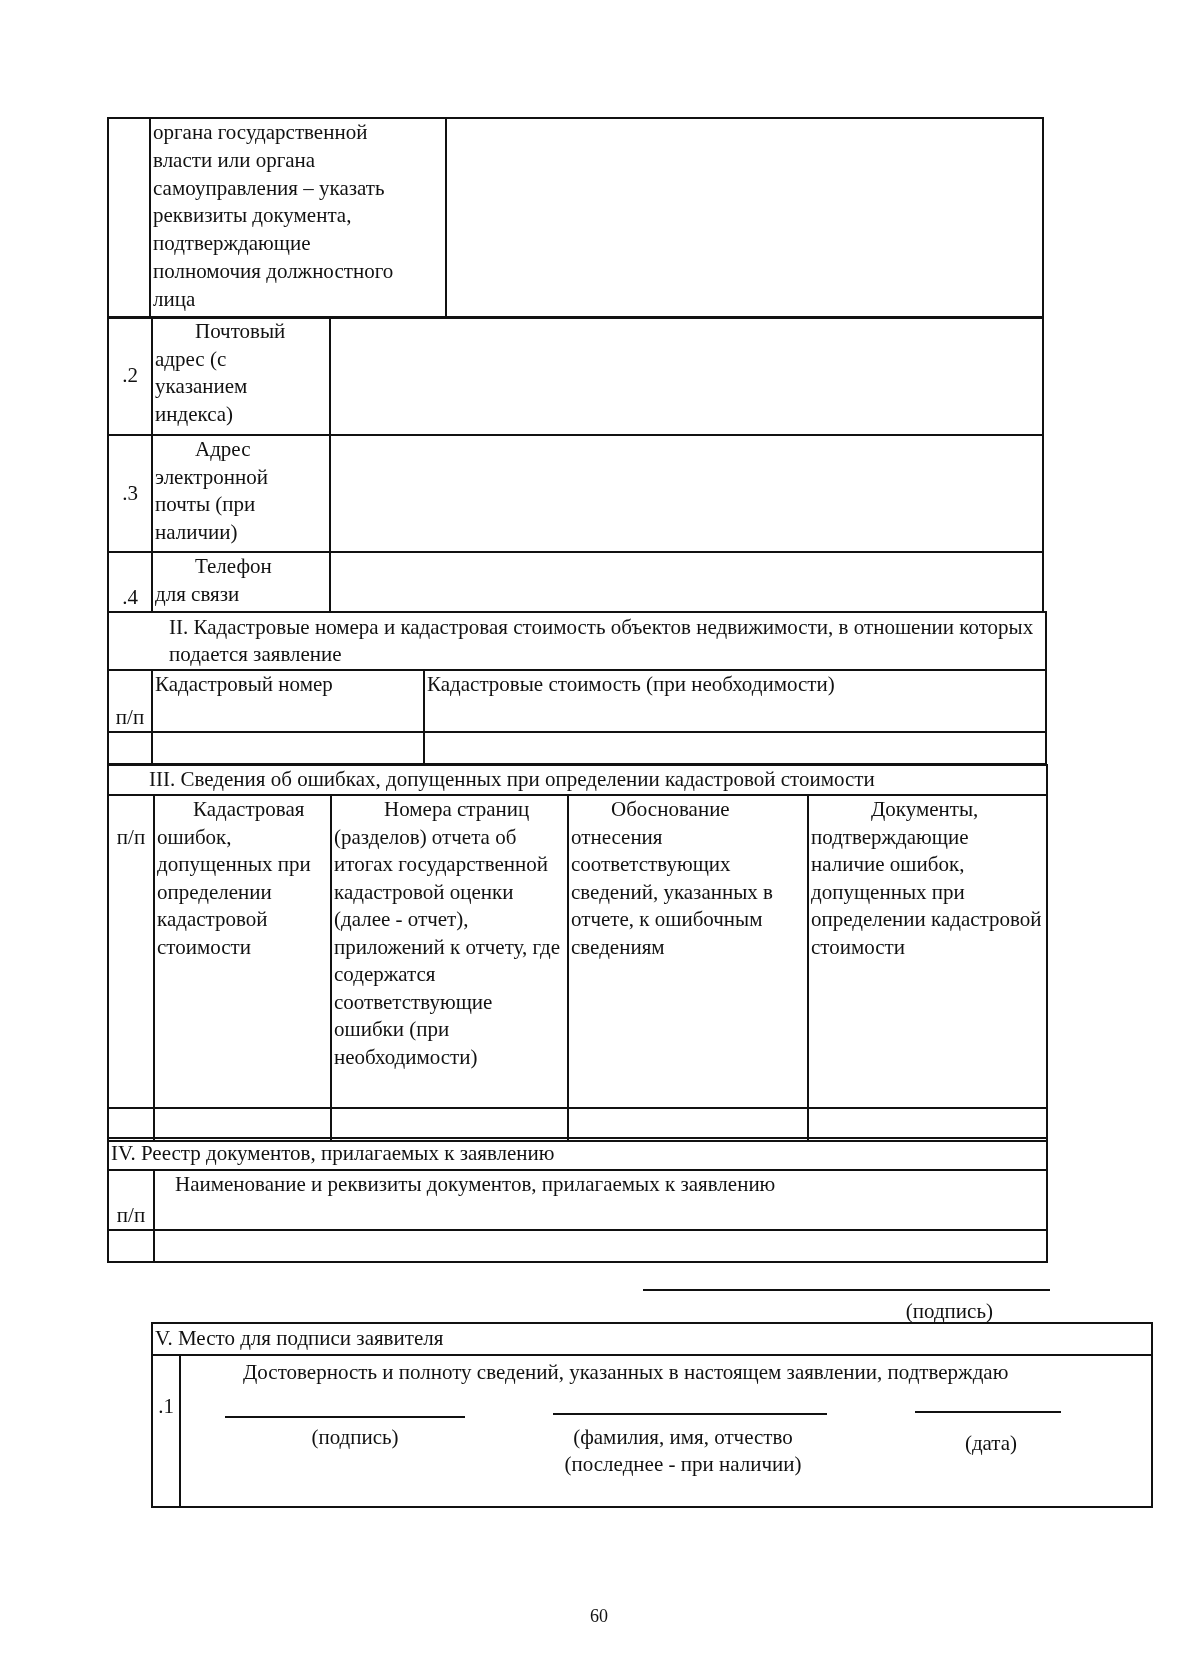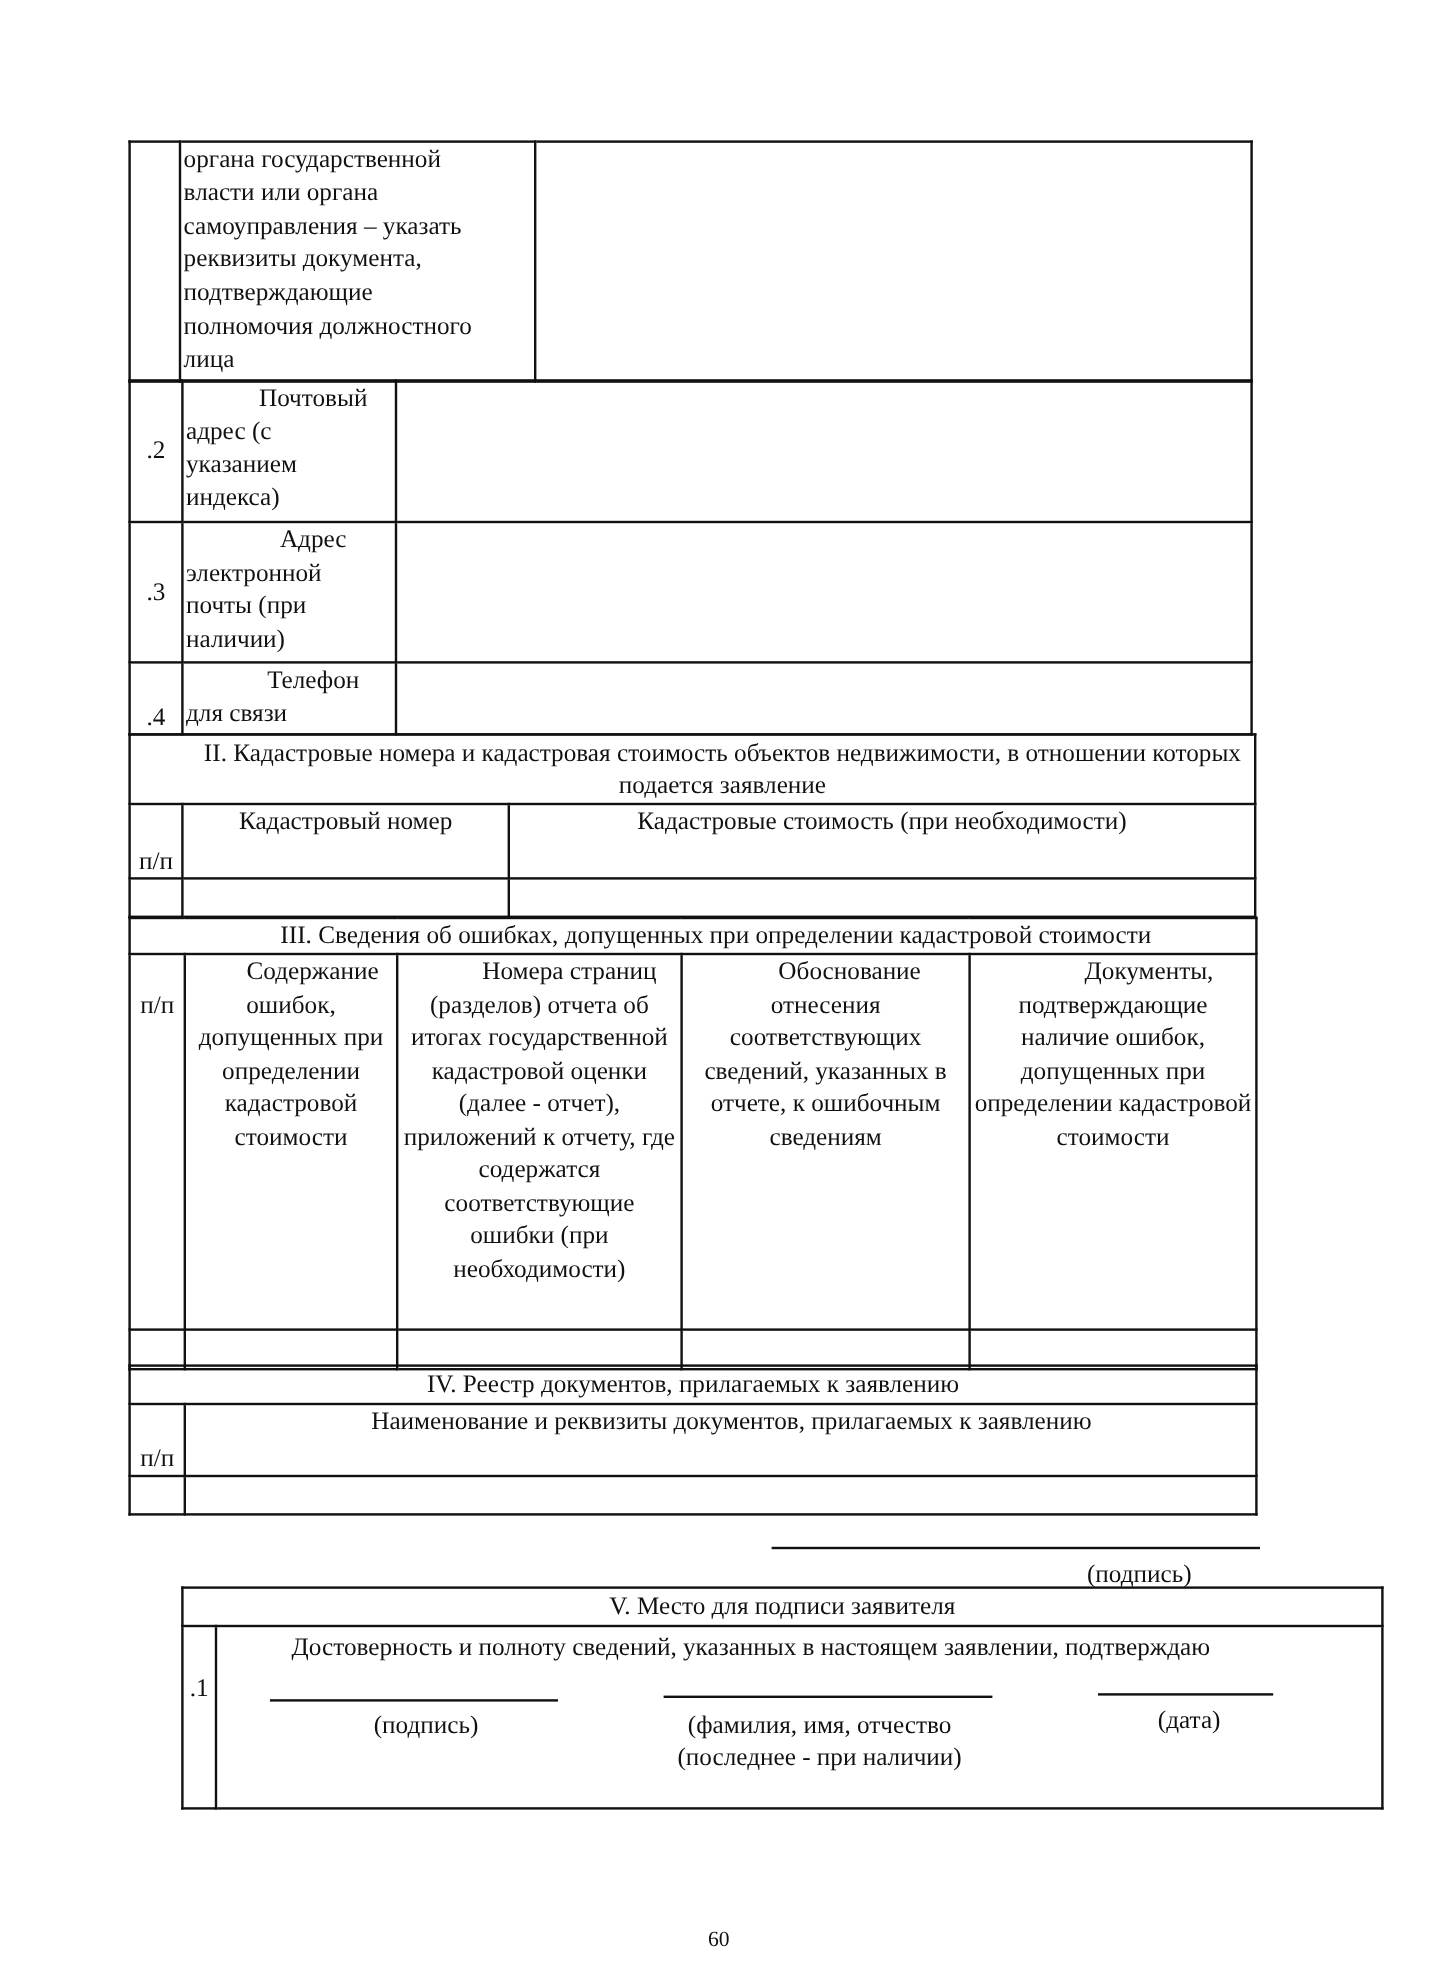--- a/index.html
+++ b/index.html
@@ -1,21 +1,21 @@
 <!DOCTYPE html>
 <html><head>
 <meta charset="utf-8">
 <style>
   html, body { margin:0; padding:0; background:#ffffff; }
   body { width:1200px; height:1656px; position:relative; overflow:hidden;
          font-family:"Liberation Serif","DejaVu Serif",serif; color:#111; font-size:21px; }
   .abs { position:absolute; }
   .tbl { position:absolute; border-collapse:collapse; table-layout:fixed; }
   .tbl td { border:2px solid #111; padding:0 2px; vertical-align:top; line-height:27.5px; }
-  .c { text-align:center; }
+  .c { text-align:left; }
   .num { text-align:center; vertical-align:middle !important; }
   .line { position:absolute; border-top:2px solid #111; height:0; }
   .caption { position:absolute; text-align:center; line-height:27px; }
   .narrow { font-family:"Liberation Sans Narrow","Liberation Serif",serif; }
 </style>
 </head>
 <body>
 
 <table class="tbl" style="left:107px; top:117px; width:937px;">
   <colgroup>
@@ -108,21 +108,21 @@
       <col style="width:237px">
       <col style="width:240px">
       <col>
     </colgroup>
   <tbody>
       <tr style="height:30px">
     <td colspan="5" class="c" style="line-height:26px; padding-left:40px;">III. Сведения об ошибках, допущенных при определении кадастровой стоимости</td>
   </tr>
   <tr style="height:313px">
     <td style="padding-top:28px; text-align:center;">п/п</td>
-    <td class="c" style="text-indent:36px; line-height:27.5px;">Содержание ошибок, допущенных при определении кадастровой стоимости</td>
+    <td class="c" style="text-indent:36px; line-height:27.5px;">Кадастровая ошибок, допущенных при определении кадастровой стоимости</td>
     <td class="c" style="text-indent:50px; line-height:27.5px;">Номера страниц (разделов) отчета об итогах государственной кадастровой оценки (далее - отчет), приложений к отчету, где содержатся соответствующие ошибки (при необходимости)</td>
     <td class="c" style="text-indent:40px; line-height:27.5px;">Обоснование отнесения соответствующих сведений, указанных в отчете, к ошибочным сведениям</td>
     <td class="c" style="text-indent:60px; line-height:27.5px;">Документы, подтверждающие наличие ошибок, допущенных при определении кадастровой стоимости</td>
   </tr>
   <tr style="height:33px">
     <td></td>
     <td></td>
     <td></td>
     <td></td>
     <td></td>
@@ -164,19 +164,19 @@
   </tr>
   <tr style="height:152px">
     <td class="num narrow" style="padding:0; vertical-align:middle;"><span style="position:relative; top:-24px;">.1</span></td>
     <td style="position:relative; padding:17px;">
       <div class="abs narrow" style="left:62px; top:2px; white-space:nowrap; line-height:28px;">Достоверность и полноту сведений, указанных в настоящем заявлении, подтверждаю</div>
       <div class="line" style="left:44px; top:60px; width:240px;"></div>
       <div class="line" style="left:372px; top:57px; width:274px;"></div>
       <div class="line" style="left:734px; top:55px; width:146px;"></div>
       <div class="caption narrow" style="left:104px; top:68px; width:140px;">(подпись)</div>
       <div class="caption narrow" style="left:362px; top:68px; width:280px;">(фамилия, имя, отчество (последнее - при наличии)</div>
-      <div class="caption narrow" style="left:750px; top:64px; width:120px;">(дата)</div>
+      <div class="caption narrow" style="left:750px; top:74px; width:120px;">(дата)</div>
     </td>
   </tr>
 </tbody>
   </table>
 
 <div class="abs" style="left:590px; top:1606px; font-size:18px;">60</div>
 
 </body></html>

